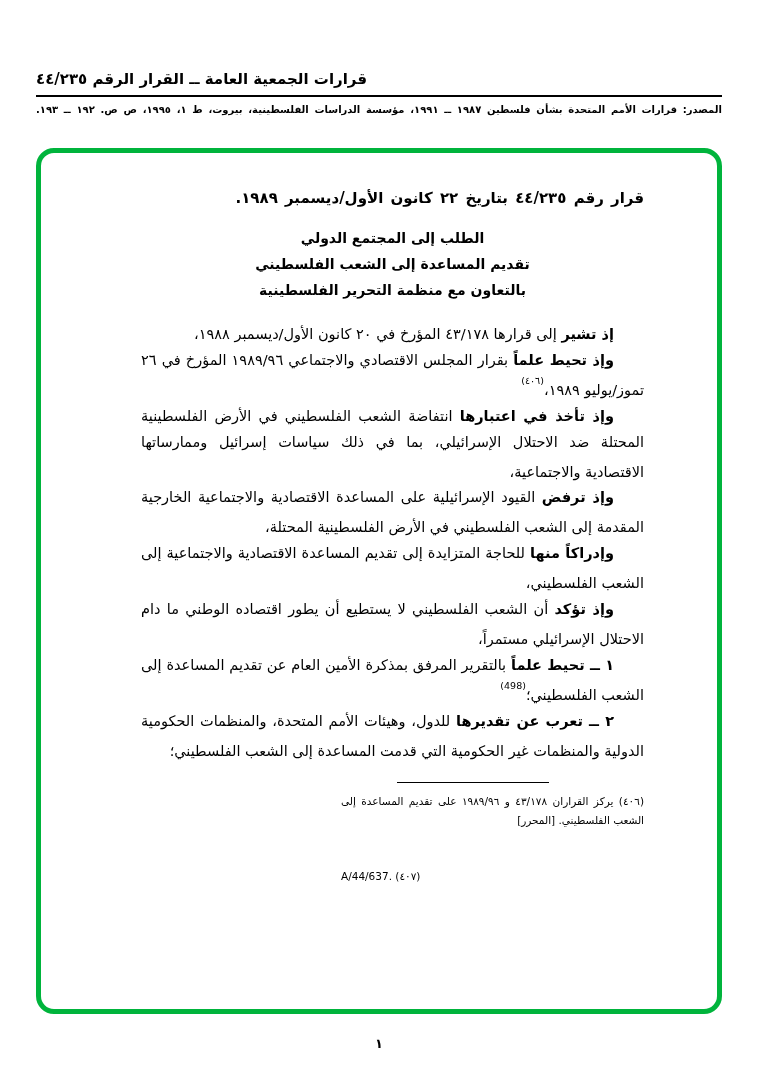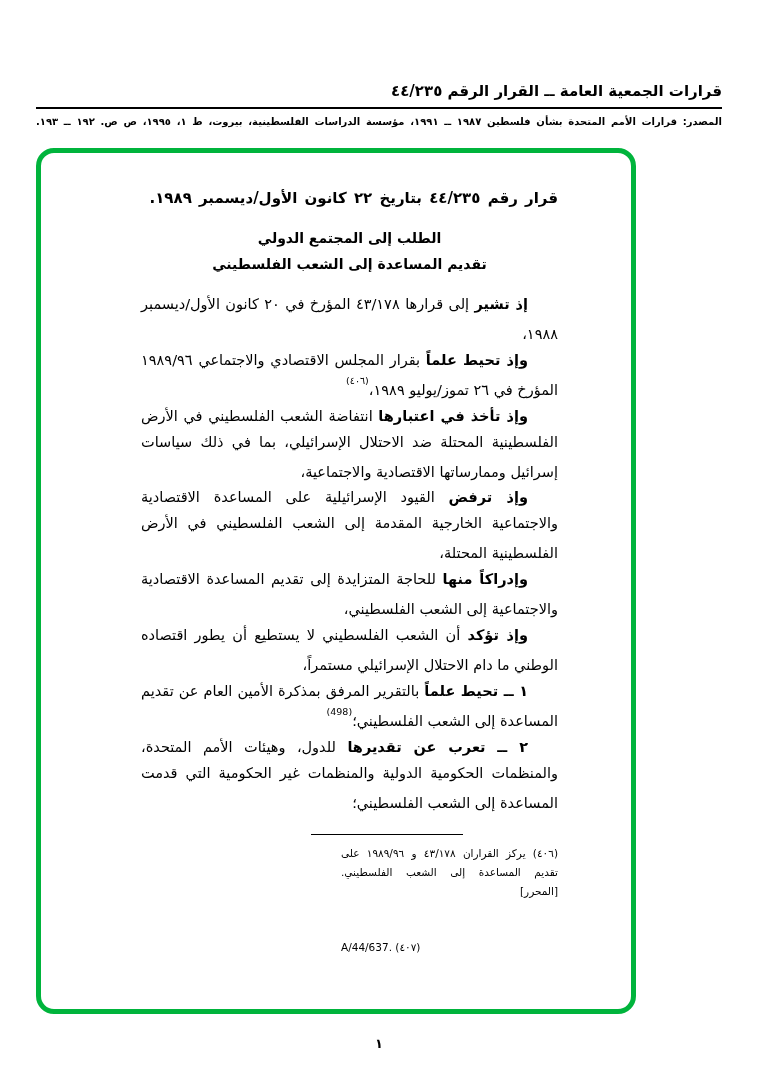--- a/index.html
+++ b/index.html
@@ -8,34 +8,34 @@
   body {
     width: 758px; height: 1078px; position: relative;
     background: #ffffff; color: #000;
     font-family: "DejaVu Sans", sans-serif;
     overflow: hidden;
   }
 
   
   .page-header { position: absolute; top: 70px; left: 36px; right: 36px; }
   .header-title {
-    margin: 12px 0 7px; font-size: 15px; font-weight: bold;
-    text-align: right; direction: rtl; letter-spacing: .2px;
+    margin: 0 0 7px; font-size: 15px; font-weight: bold;
+    text-align: left; direction: rtl; letter-spacing: .2px;
   }
   .header-rule { border: none; border-top: 2px solid #000; margin: 0 0 6px; }
   .source-line {
     margin: 0; font-size: 10px; font-weight: bold; line-height: 14px;
     direction: rtl; text-align: center; text-align-last: justify;
     white-space: nowrap; overflow: hidden;
   }
 
   
   .green-box {
     position: absolute; top: 148px; left: 36px;
-    width: 600px; height: 866px;
+    width: 686px; height: 866px;
     border: 5px solid var(--accent-green);
     border-radius: 18px; background: #fff; overflow: hidden;
   }
   .box-content {
     position: absolute; top: 36px; right: 73px; left: 100px;
     direction: rtl;
   }
   .res-title {
     margin: 0 0 18px; font-size: 15px; font-weight: bold;
     text-align: right; word-spacing: 2px;
@@ -73,20 +73,21 @@
 </div>
 
 <section class="green-box">
   <div class="box-content">
 
     <h2 class="res-title">قرار رقم ٤٤/٢٣٥ بتاريخ ٢٢ كانون الأول/ديسمبر ١٩٨٩.</h2>
 
     <div class="res-subtitle">
       <div>الطلب إلى المجتمع الدولي</div>
       <div>تقديم المساعدة إلى الشعب الفلسطيني</div>
+      <div>بالتعاون مع منظمة التحرير الفلسطينية</div>
     </div>
 
     <div class="res-body">
       <p class="para"><b class="lead">إذ تشير</b><span> إلى قرارها ٤٣/١٧٨ المؤرخ في ٢٠ كانون الأول/ديسمبر ١٩٨٨،</span><sup class="fn-ref"></sup></p>
       <p class="para"><b class="lead">وإذ تحيط علماً</b><span> بقرار المجلس الاقتصادي والاجتماعي ١٩٨٩/٩٦ المؤرخ في ٢٦ تموز/يوليو ١٩٨٩،</span><sup class="fn-ref">(٤٠٦)</sup></p>
       <p class="para"><b class="lead">وإذ تأخذ في اعتبارها</b><span> انتفاضة الشعب الفلسطيني في الأرض الفلسطينية المحتلة ضد الاحتلال الإسرائيلي، بما في ذلك سياسات إسرائيل وممارساتها الاقتصادية والاجتماعية،</span><sup class="fn-ref"></sup></p>
       <p class="para"><b class="lead">وإذ ترفض</b><span> القيود الإسرائيلية على المساعدة الاقتصادية والاجتماعية الخارجية المقدمة إلى الشعب الفلسطيني في الأرض الفلسطينية المحتلة،</span><sup class="fn-ref"></sup></p>
       <p class="para"><b class="lead">وإدراكاً منها</b><span> للحاجة المتزايدة إلى تقديم المساعدة الاقتصادية والاجتماعية إلى الشعب الفلسطيني،</span><sup class="fn-ref"></sup></p>
       <p class="para"><b class="lead">وإذ تؤكد</b><span> أن الشعب الفلسطيني لا يستطيع أن يطور اقتصاده الوطني ما دام الاحتلال الإسرائيلي مستمراً،</span><sup class="fn-ref"></sup></p>
       <p class="para"><b class="lead">١ ــ تحيط علماً</b><span> بالتقرير المرفق بمذكرة الأمين العام عن تقديم المساعدة إلى الشعب الفلسطيني؛</span><sup class="fn-ref">(498)</sup></p>

